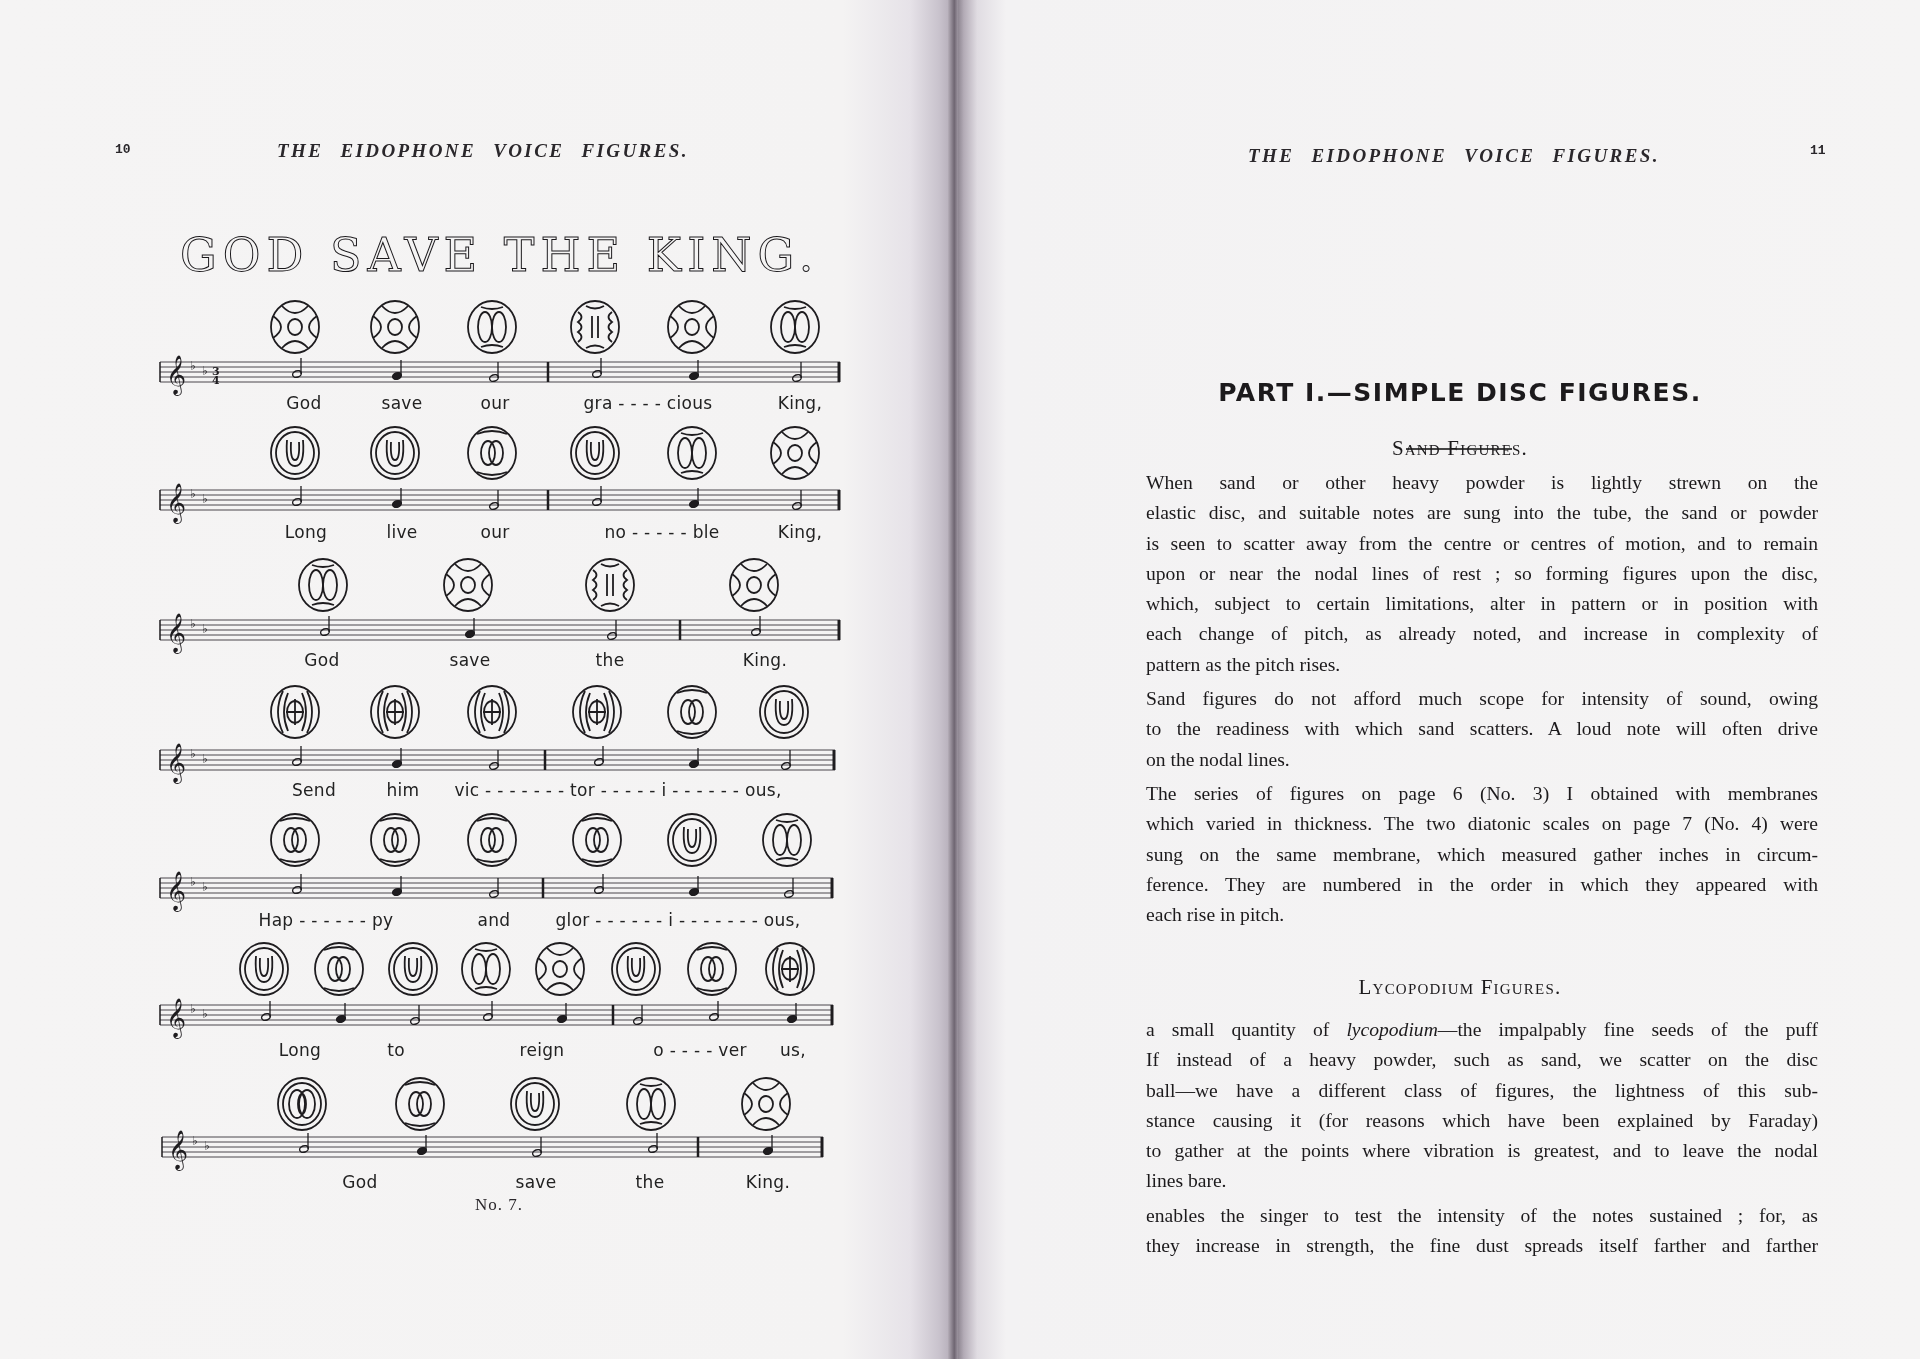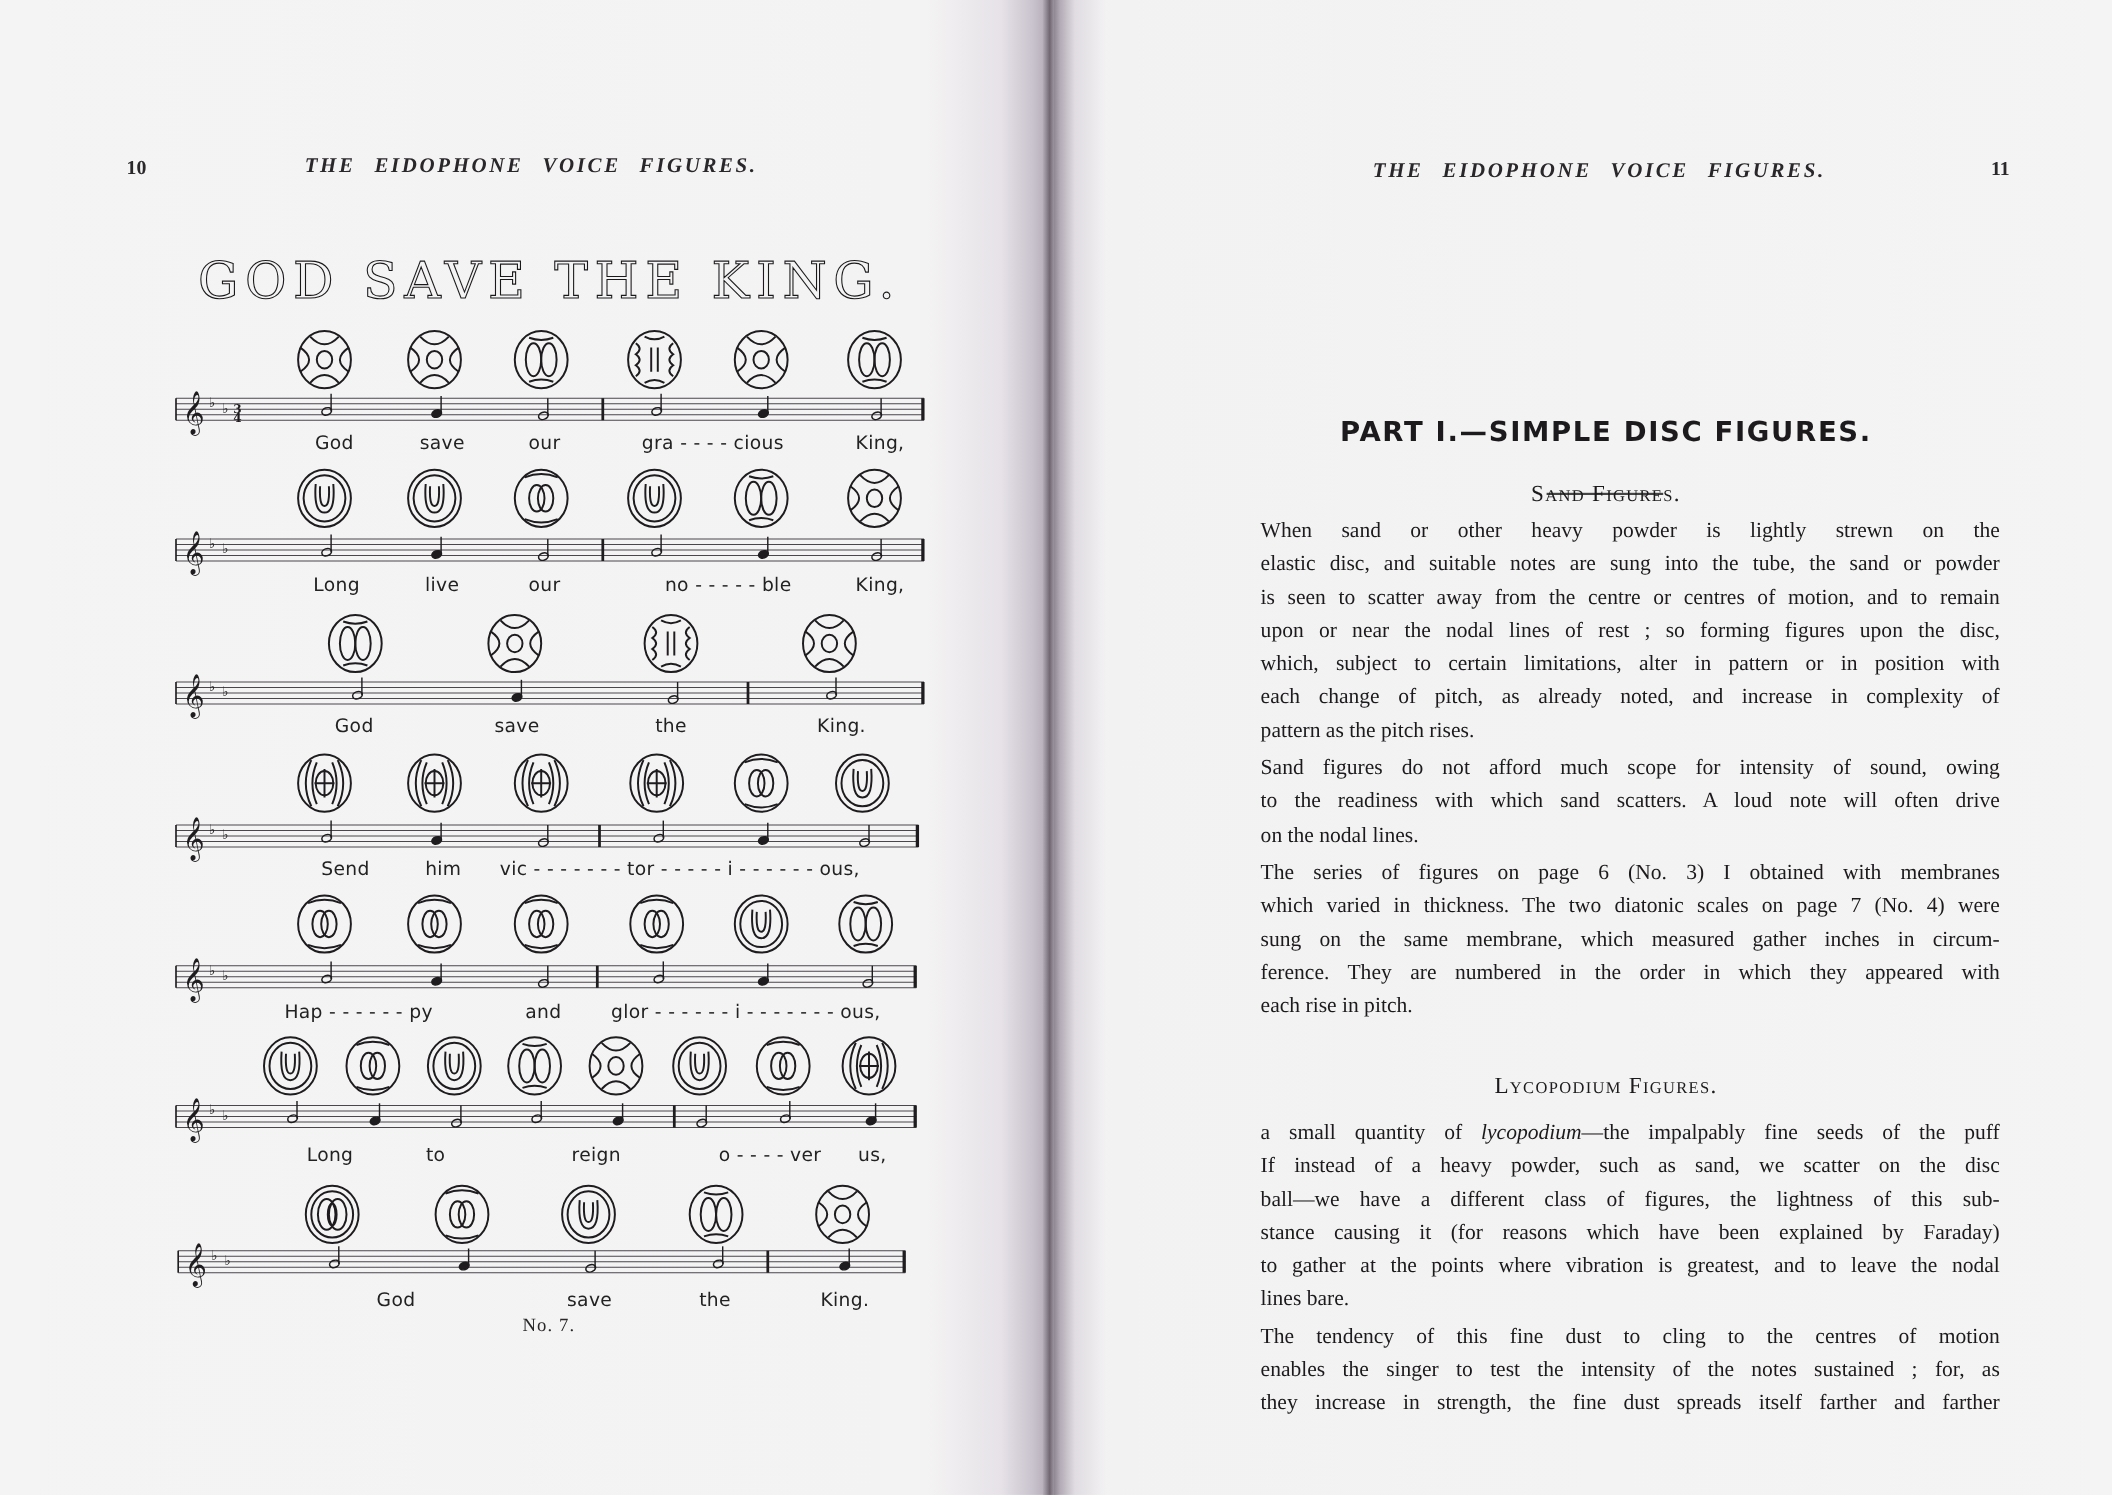--- a/index.html
+++ b/index.html
@@ -3,21 +3,21 @@
 <meta charset="utf-8">
 <style>
   html,body{margin:0;padding:0;}
   body{width:1920px;height:1359px;position:relative;overflow:hidden;background:#f4f3f3;font-family:"Liberation Serif","DejaVu Serif",serif;color:#1c1a1c;}
   .page{position:absolute;top:0;height:1359px;background:#f5f4f4;}
   #left-page{left:0;width:958px;background:linear-gradient(to right,#f5f4f4 0%,#f4f3f3 88%,#e6e2e8 95%,#c9c3cd 98%,#aaa2ae 100%);}
   #right-page{left:958px;width:962px;background:linear-gradient(to right,#8e8691 0%,#b3abb6 0.6%,#e0dce2 2%,#f3f2f3 5%,#f5f4f4 100%);}
   .gutter{position:absolute;left:948px;top:0;width:14px;height:1359px;background:linear-gradient(to right,#b5aeb8,#6f6672 45%,#9a929d 70%,#d4cfd6);}
 
   .running-head{position:absolute;font-family:"Liberation Serif",serif;font-style:italic;font-weight:bold;font-size:19px;letter-spacing:2.4px;color:#2a272b;white-space:nowrap;}
-  .folio{position:absolute;font-family:Liberation Serif, serif;font-weight:bold;font-size:18px;color:#2a272b;}
+  .folio{position:absolute;font-family:Liberation Mono, monospace;font-weight:bold;font-size:13px;color:#2a272b;}
 
   
   .song-title{position:absolute;left:180px;top:228px;font-family:"DejaVu Serif",serif;font-size:46px;letter-spacing:6px;color:#1a181b;font-weight:normal;-webkit-text-stroke:1px #1a181b;color:transparent;white-space:nowrap;}
 
   
   .fig-row{position:absolute;left:0;width:958px;height:62px;}
   .fig{position:absolute;width:54px;height:58px;}
   .fig svg{width:100%;height:100%;}
 
   
@@ -555,17 +555,16 @@
 <div class="body-text" style="top:1015px;">
   <div class="para">
     <span class="line"><span>a small quantity of </span><span class="italic">lycopodium</span><span>—the impalpably fine seeds of the puff</span></span>
     <span class="line" style="text-indent:46px">If instead of a heavy powder, such as sand, we scatter on the disc</span>
     <span class="line">ball—we have a different class of figures, the lightness of this sub-</span>
     <span class="line">stance causing it (for reasons which have been explained by Faraday)</span>
     <span class="line">to gather at the points where vibration is greatest, and to leave the nodal</span>
     <span class="line last">lines bare.</span>
   </div>
   <div class="para" style="margin-top:4px">
-    <span class="line" style="text-indent:46px">The tendency of this fine dust to cling to the centres of motion</span>
     <span class="line">enables the singer to test the intensity of the notes sustained ; for, as</span>
     <span class="line">they increase in strength, the fine dust spreads itself farther and farther</span>
   </div>
 </div>
 
 </body></html>

